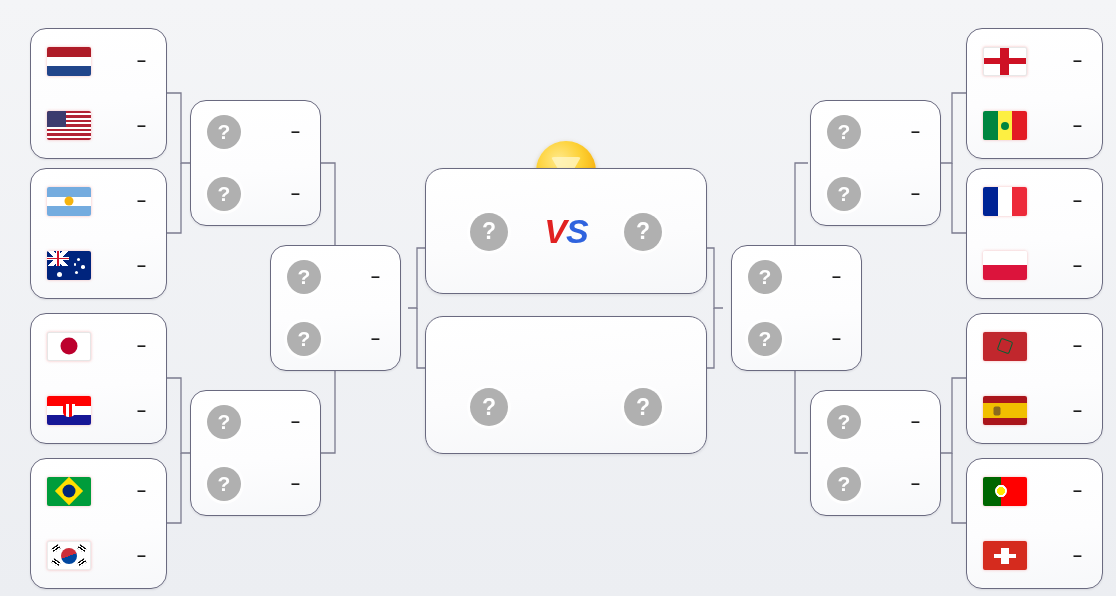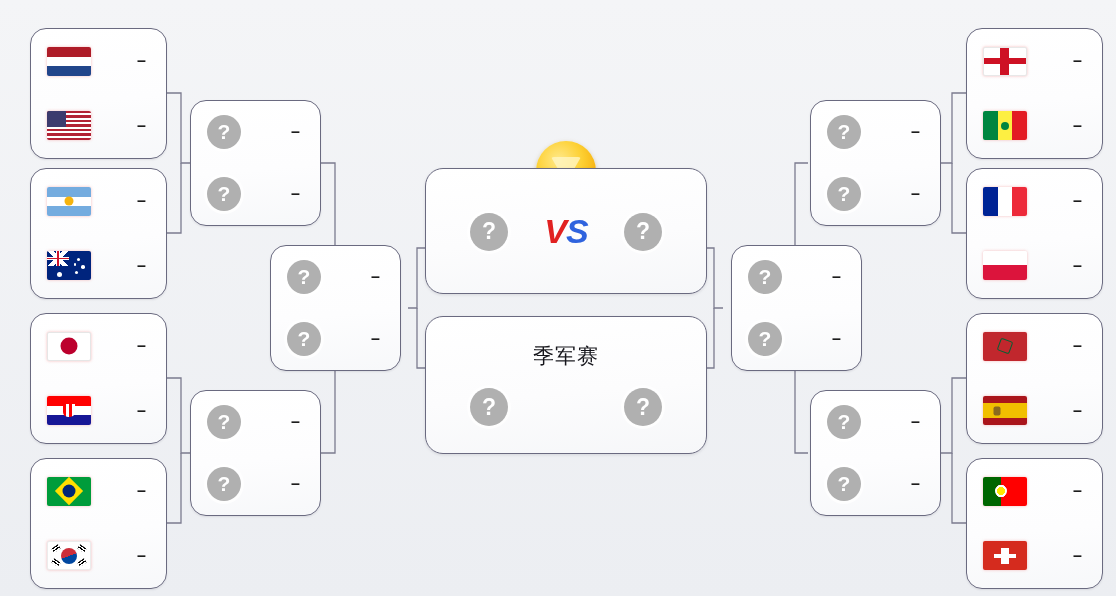--- a/index.html
+++ b/index.html
@@ -385,21 +385,20 @@
 
   <div class="center-card" style="left:425px; top:168px; width:282px; height:126px;">
     <div class="center-inner" style="top:43px;">
       <span class="qmark">?</span>
       <span class="vs"><span class="v">V</span><span class="s">S</span></span>
       <span class="qmark">?</span>
     </div>
   </div>
 
   <div class="center-card" style="left:425px; top:316px; width:282px; height:138px;">
-    <div class="third-title" style="top:25px;">季军赛</div>
     <div class="center-inner" style="top:71px;">
       <span class="qmark">?</span>
       <span class="qmark">?</span>
     </div>
   </div>
 
   <div class="card" style="left:731px; top:245px; width:131px; height:126px;">
     <div class="row">
       <span class="qmark">?</span>
       <span class="score">–</span>

